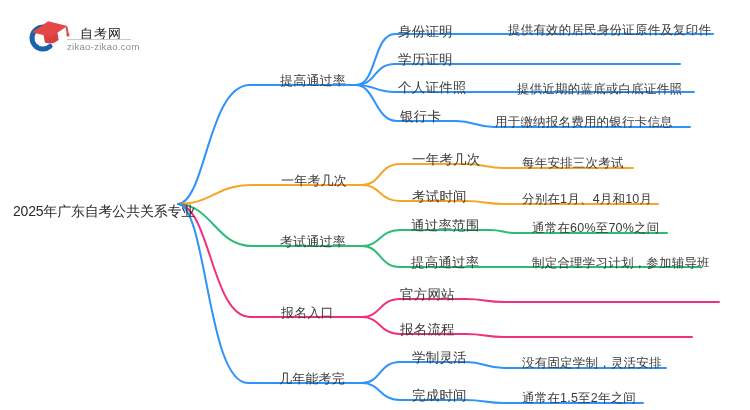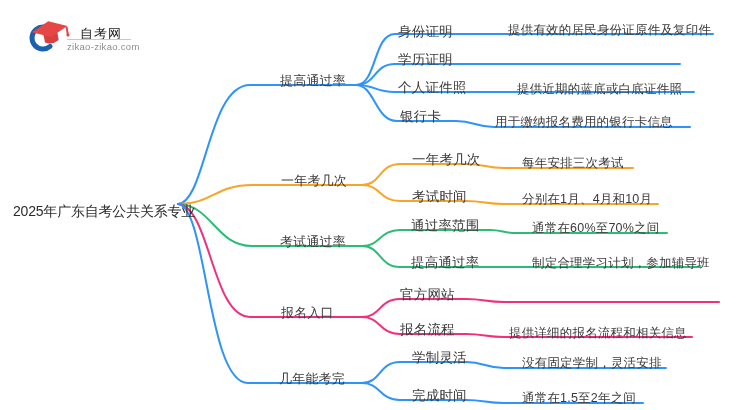--- a/index.html
+++ b/index.html
@@ -88,21 +88,20 @@
 
   <div class="t blabel" style="left:280px;top:226px">考试通过率</div>
   <div class="t clabel" style="left:411px;top:210px">通过率范围</div>
   <div class="t" style="left:532px;top:213px">通常在60%至70%之间</div>
   <div class="t clabel" style="left:411px;top:247px">提高通过率</div>
   <div class="t" style="left:532px;top:248px">制定合理学习计划，参加辅导班</div>
 
   <div class="t blabel" style="left:281px;top:297px">报名入口</div>
   <div class="t clabel" style="left:400px;top:279px">官方网站</div>
   <div class="t clabel" style="left:400px;top:314px">报名流程</div>
-  <div class="t" style="left:509px;top:318px">提供详细的报名流程和相关信息</div>
 
   <div class="t blabel" style="left:279px;top:363px">几年能考完</div>
   <div class="t clabel" style="left:412px;top:342px">学制灵活</div>
   <div class="t" style="left:522px;top:348px">没有固定学制，灵活安排</div>
   <div class="t clabel" style="left:412px;top:380px">完成时间</div>
   <div class="t" style="left:522px;top:383px">通常在1.5至2年之间</div>
 
 </div>
 
 </body></html>

